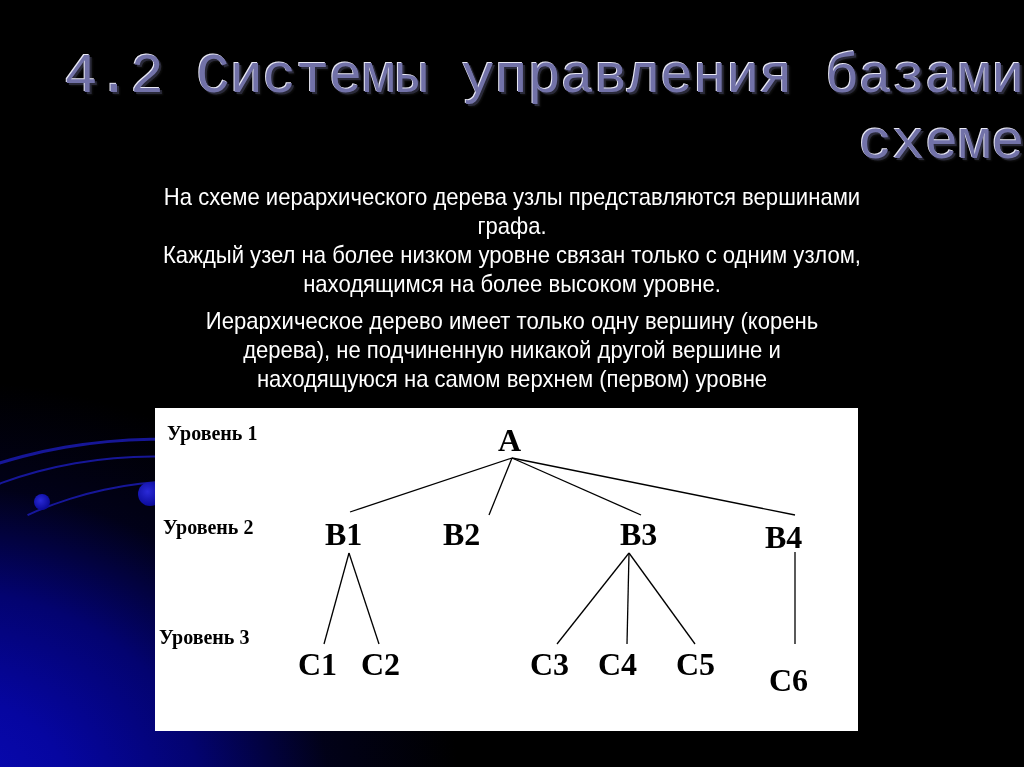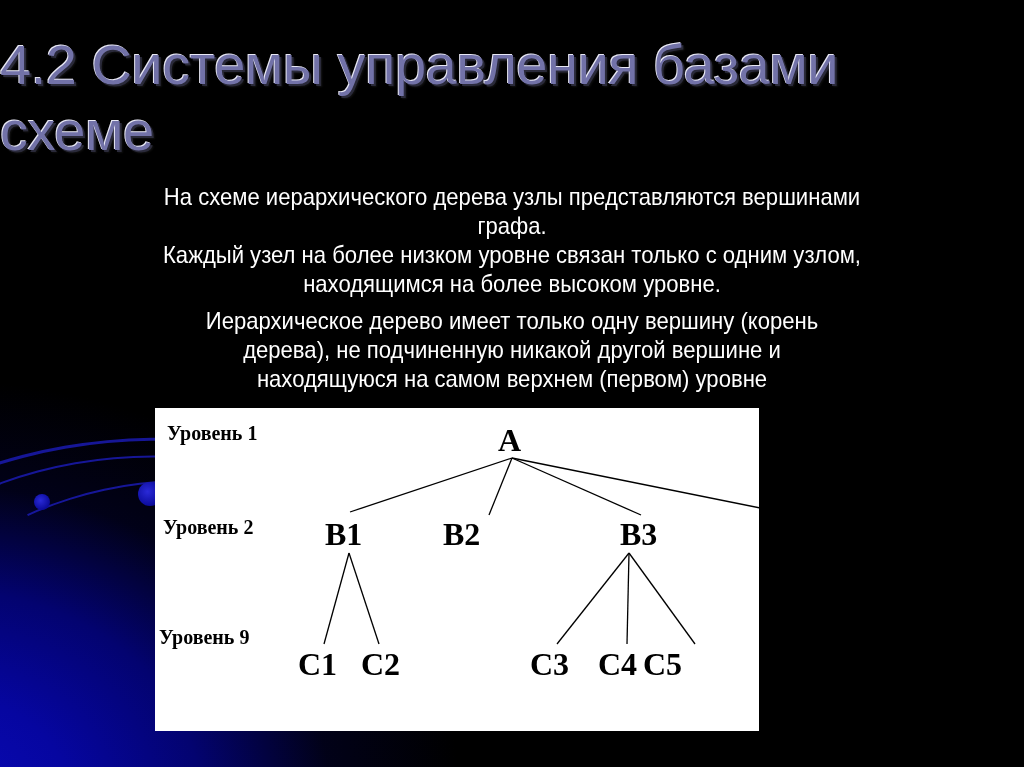--- a/index.html
+++ b/index.html
@@ -15,37 +15,37 @@
     opacity: 0.85;
   }
   .arc1 { left: -260px; top: 440px; width: 900px; height: 700px; border-width: 3px; transform: rotate(8deg); }
   .arc2 { left: -220px; top: 460px; width: 820px; height: 680px; border-width: 2px; transform: rotate(14deg); }
   .arc3 { left: -160px; top: 485px; width: 760px; height: 660px; border-width: 2px; transform: rotate(18deg); }
   .dot { position: absolute; border-radius: 50%; background: radial-gradient(circle at 40% 40%, #2a2ad8, #0b0b9a 70%); }
   .dot1 { left: 138px; top: 482px; width: 24px; height: 24px; }
   .dot2 { left: 34px; top: 494px; width: 16px; height: 16px; }
 
   .title {
-    position: absolute; left: 0; top: 32px; width: 1024px; text-align: left;
-    font-family: Liberation Sans, sans-serif; font-size: 56px; line-height: 66px;
+    position: absolute; left: 0; top: 44px; width: 1024px; text-align: right;
+    font-family: Liberation Mono, monospace; font-size: 56px; line-height: 66px;
     color: #7272a8;
     text-shadow: -1px -1px 0 #e8e8f4, 2px 2px 0 #2a2a3a, 3px 3px 2px #111;
     letter-spacing: -0.5px;
   }
   .body-text {
     position: absolute; left: 40px; width: 944px; text-align: center;
     font-family: "Liberation Sans", sans-serif; font-size: 24px; line-height: 29px;
     color: #ffffff; transform: scaleX(0.92); transform-origin: center;
   }
   .p1 { top: 182px; }
   .p2 { top: 240px; }
   .p3 { top: 306px; }
 
   .diagram {
-    position: absolute; left: 155px; top: 408px; width: 604px; height: 323px;
+    position: absolute; left: 155px; top: 408px; width: 703px; height: 323px;
     background: #ffffff;
   }
   .diagram svg { position: absolute; left: 0; top: 0; }
   .lvl {
     position: absolute; font-family: "Liberation Serif", serif; font-weight: bold;
     font-size: 20px; color: #000;
   }
   .node {
     position: absolute; font-family: "Liberation Serif", serif; font-weight: bold;
     font-size: 32px; color: #000; line-height: 32px;
@@ -95,29 +95,29 @@
         <line x1="474" y1="145" x2="402" y2="236"></line>
         <line x1="474" y1="145" x2="472" y2="236"></line>
         <line x1="474" y1="145" x2="540" y2="236"></line>
 
         <line x1="640" y1="144" x2="640" y2="236"></line>
       </g>
     </svg>
 
     <div class="lvl" style="left:12px; top:14px;">Уровень 1</div>
     <div class="lvl" style="left:8px; top:108px;">Уровень 2</div>
-    <div class="lvl" style="left:4px; top:218px;">Уровень 9</div>
+    <div class="lvl" style="left:4px; top:218px;">Уровень 3</div>
 
     <div class="node" style="left:343px; top:16px;">A</div>
 
     <div class="node" style="left:170px; top:110px;">B1</div>
     <div class="node" style="left:288px; top:110px;">B2</div>
     <div class="node" style="left:453px; top:110px;margin-left:12px;">B3</div>
     <div class="node" style="left:610px; top:113px;">B4</div>
 
     <div class="node" style="left:143px; top:240px;">C1</div>
     <div class="node" style="left:206px; top:240px;">C2</div>
     <div class="node" style="left:375px; top:240px;">C3</div>
     <div class="node" style="left:443px; top:240px;">C4</div>
-    <div class="node" style="left:488px; top:240px;">C5</div>
+    <div class="node" style="left:521px; top:240px;">C5</div>
     <div class="node" style="left:614px; top:256px;">C6</div>
   </div>
 </div>
 
 </body></html>

